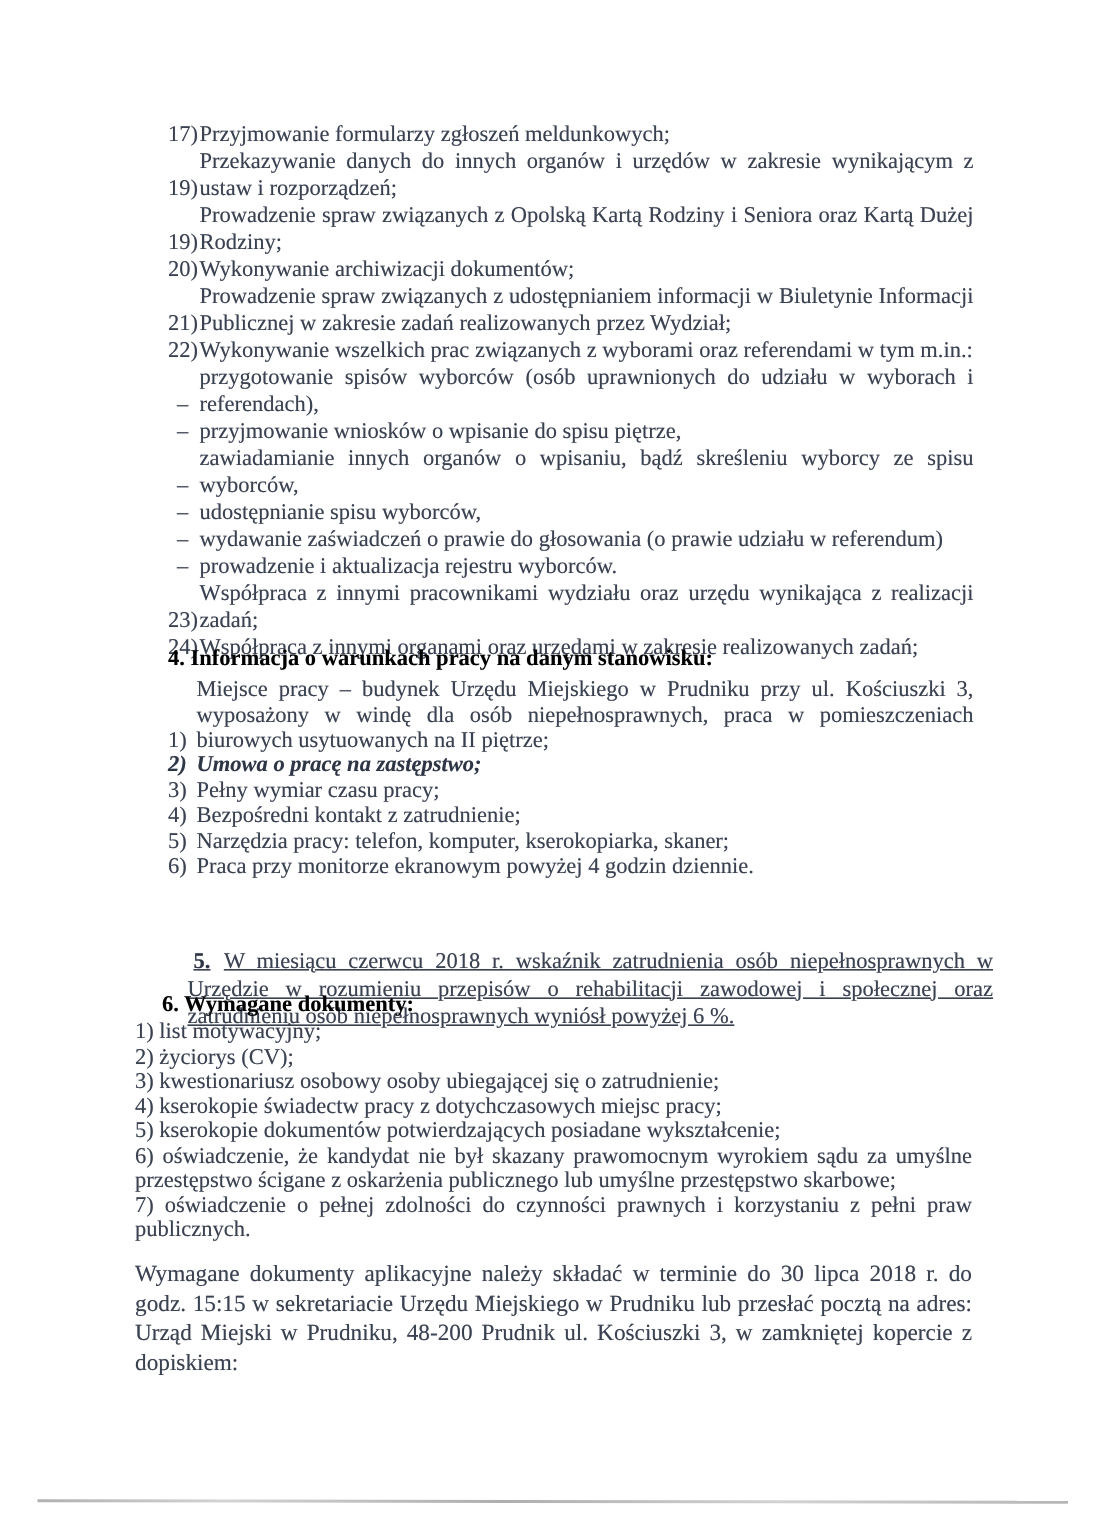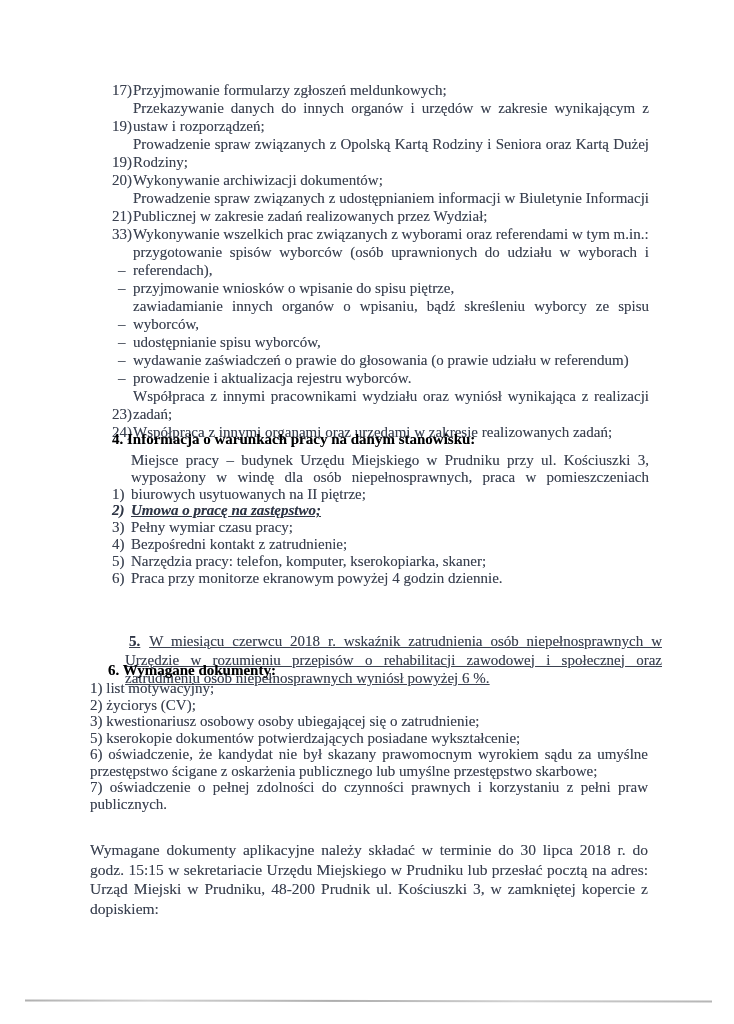--- a/index.html
+++ b/index.html
@@ -62,21 +62,20 @@
     color: #000000;
   }
   .sec4 .row .marker { flex-basis: 19px; }
   .row.m-emphasis .marker,
   .row.m-emphasis .text {
     font-weight: bold;
     font-style: italic;
     color: #2e3545;
   }
   .row.m-emphasis .text {
-    text-decoration: underline;
   }
 
   
   .sec5 {
     position: absolute;
     left: 112px;
     top: 619px;
     width: 537px;
     margin: 13px;
     font-size: 15px;
@@ -164,21 +163,21 @@
         <span class="marker">20)</span>
         <span class="text">Wykonywanie archiwizacji dokumentów;</span>
       </div>
 
       <div class="row m-num">
         <span class="marker">21)</span>
         <span class="text">Prowadzenie spraw związanych z udostępnianiem informacji w Biuletynie Informacji Publicznej w zakresie zadań realizowanych przez Wydział;</span>
       </div>
 
       <div class="row m-num">
-        <span class="marker">33)</span>
+        <span class="marker">22)</span>
         <span class="text">Wykonywanie wszelkich prac związanych z wyborami oraz referendami w tym m.in.:</span>
       </div>
 
       <div class="row m-dash">
         <span class="marker">–</span>
         <span class="text">przygotowanie spisów wyborców (osób uprawnionych do udziału w wyborach i referendach),</span>
       </div>
 
       <div class="row m-dash">
         <span class="marker">–</span>
@@ -200,21 +199,21 @@
         <span class="text">wydawanie zaświadczeń o prawie do głosowania (o prawie udziału w referendum)</span>
       </div>
 
       <div class="row m-dash">
         <span class="marker">–</span>
         <span class="text">prowadzenie i aktualizacja rejestru wyborców.</span>
       </div>
 
       <div class="row m-num">
         <span class="marker">23)</span>
-        <span class="text">Współpraca z innymi pracownikami wydziału oraz wyniósł wynikająca z realizacji zadań;</span>
+        <span class="text">Współpraca z innymi pracownikami wydziału oraz urzędu wynikająca z realizacji zadań;</span>
       </div>
 
       <div class="row m-num">
         <span class="marker">24)</span>
         <span class="text">Współpraca z innymi organami oraz urzędami w zakresie realizowanych zadań;</span>
       </div>
     </div>
 
   <div class="sec4">
     <h2 class="sec-heading">4. Informacja o warunkach pracy na danym stanowisku:</h2>
@@ -257,20 +256,21 @@
   <div class="sec6">
     <h2 class="sec-heading">6. Wymagane dokumenty:</h2>
     <div>
 
         <p class="p6">1) list motywacyjny;</p>
 
         <p class="p6">2) życiorys (CV);</p>
 
         <p class="p6">3) kwestionariusz osobowy osoby ubiegającej się o zatrudnienie;</p>
 
+        <p class="p6">4) kserokopie świadectw pracy z dotychczasowych miejsc pracy;</p>
 
         <p class="p6">5) kserokopie dokumentów potwierdzających posiadane wykształcenie;</p>
 
         <p class="p6">6) oświadczenie, że kandydat nie był skazany prawomocnym wyrokiem sądu za umyślne przestępstwo ścigane z oskarżenia publicznego lub umyślne przestępstwo skarbowe;</p>
 
         <p class="p6">7) oświadczenie o pełnej zdolności do czynności prawnych i korzystaniu z pełni praw publicznych.</p>
       </div>
   </div>
 
   <p class="closing">Wymagane dokumenty aplikacyjne należy składać w terminie do 30 lipca 2018 r. do godz. 15:15 w sekretariacie Urzędu Miejskiego w Prudniku lub przesłać pocztą na adres: Urząd Miejski w Prudniku, 48-200 Prudnik ul. Kościuszki 3,  w zamkniętej kopercie z dopiskiem:</p>

